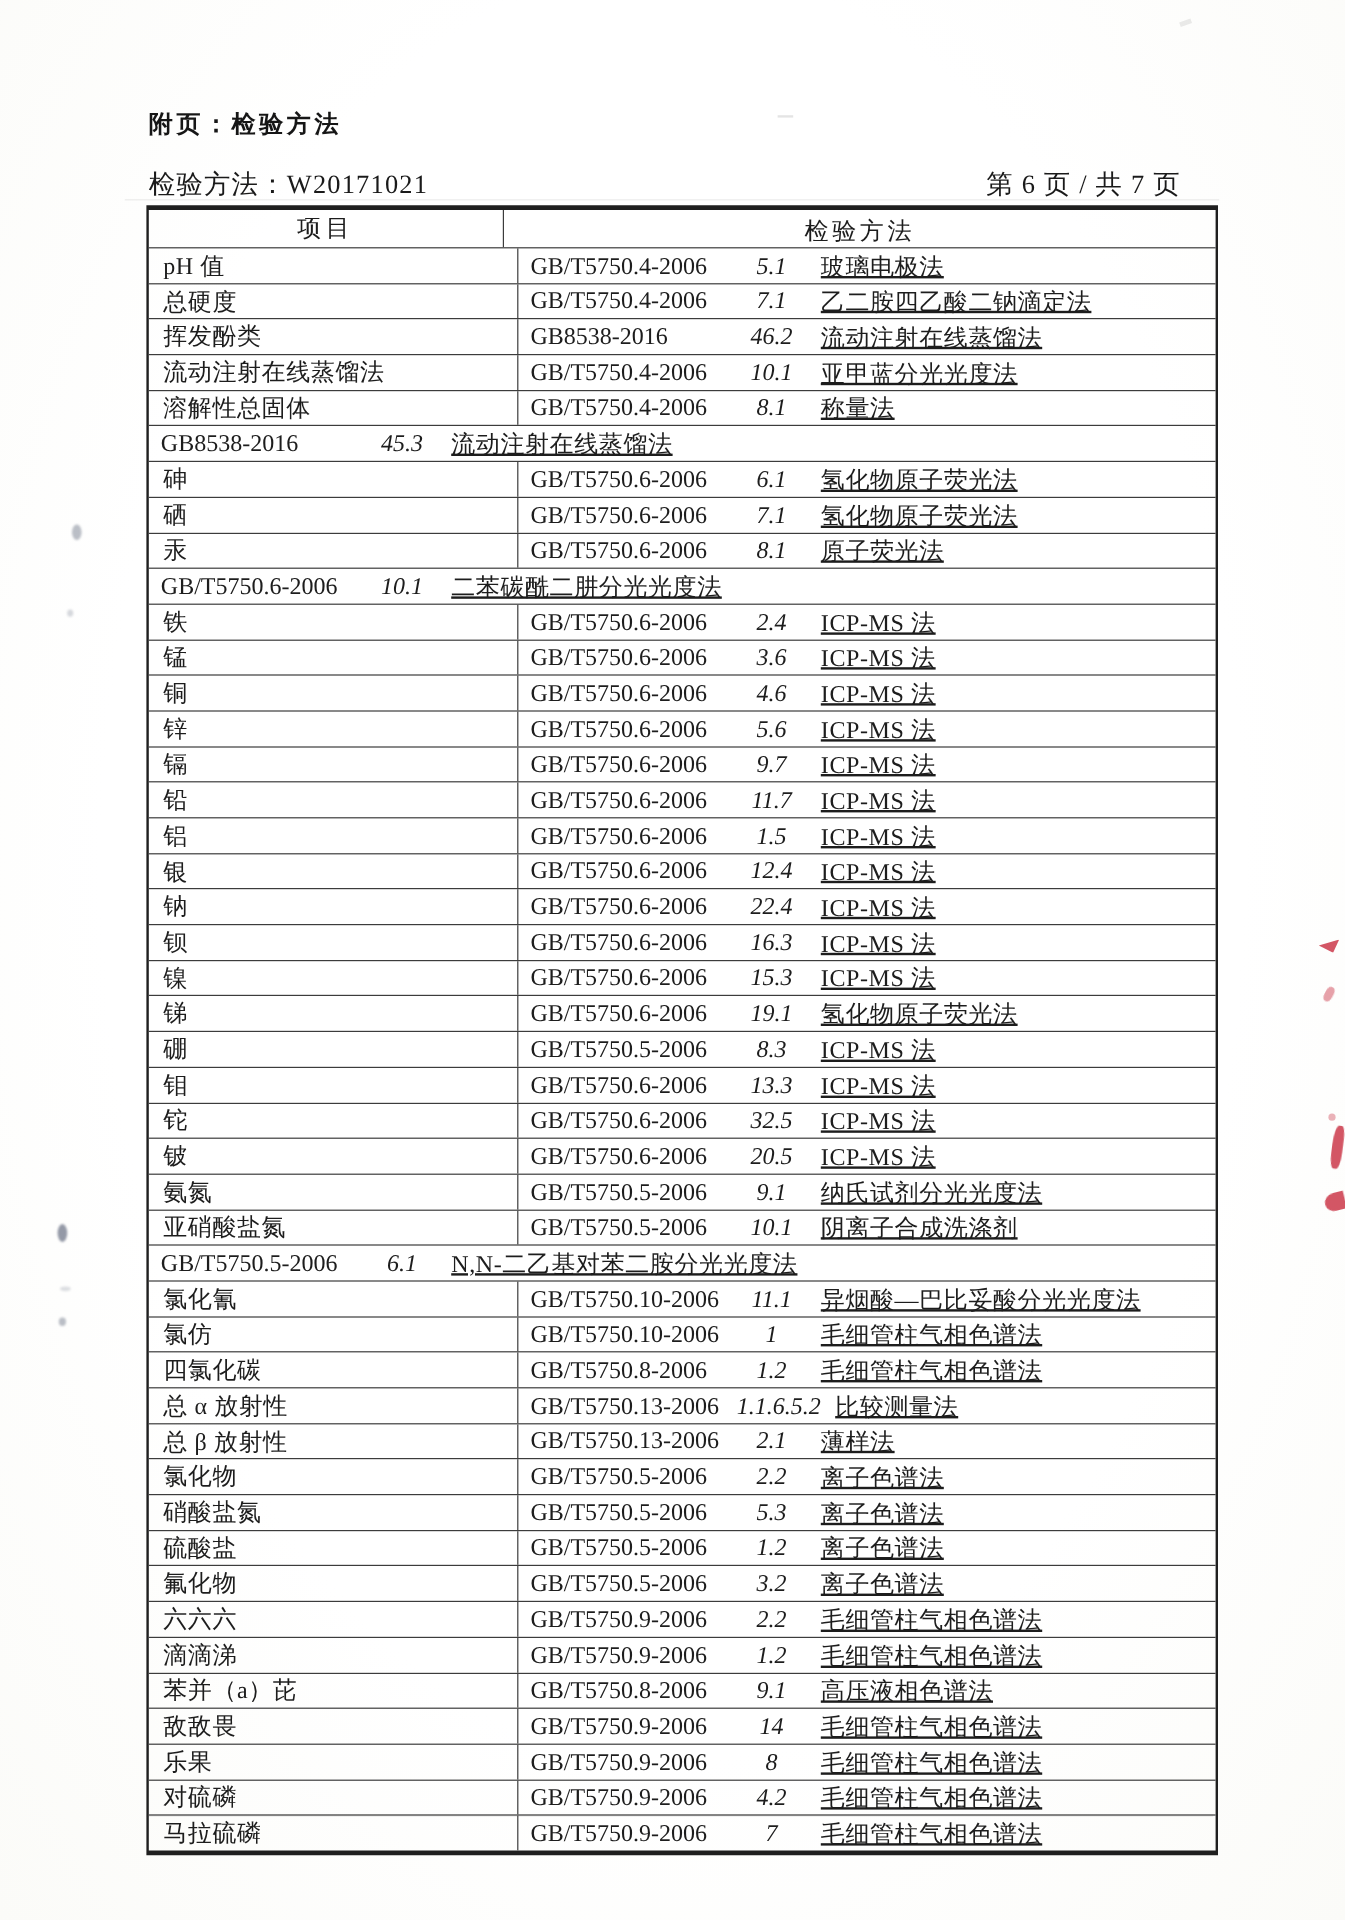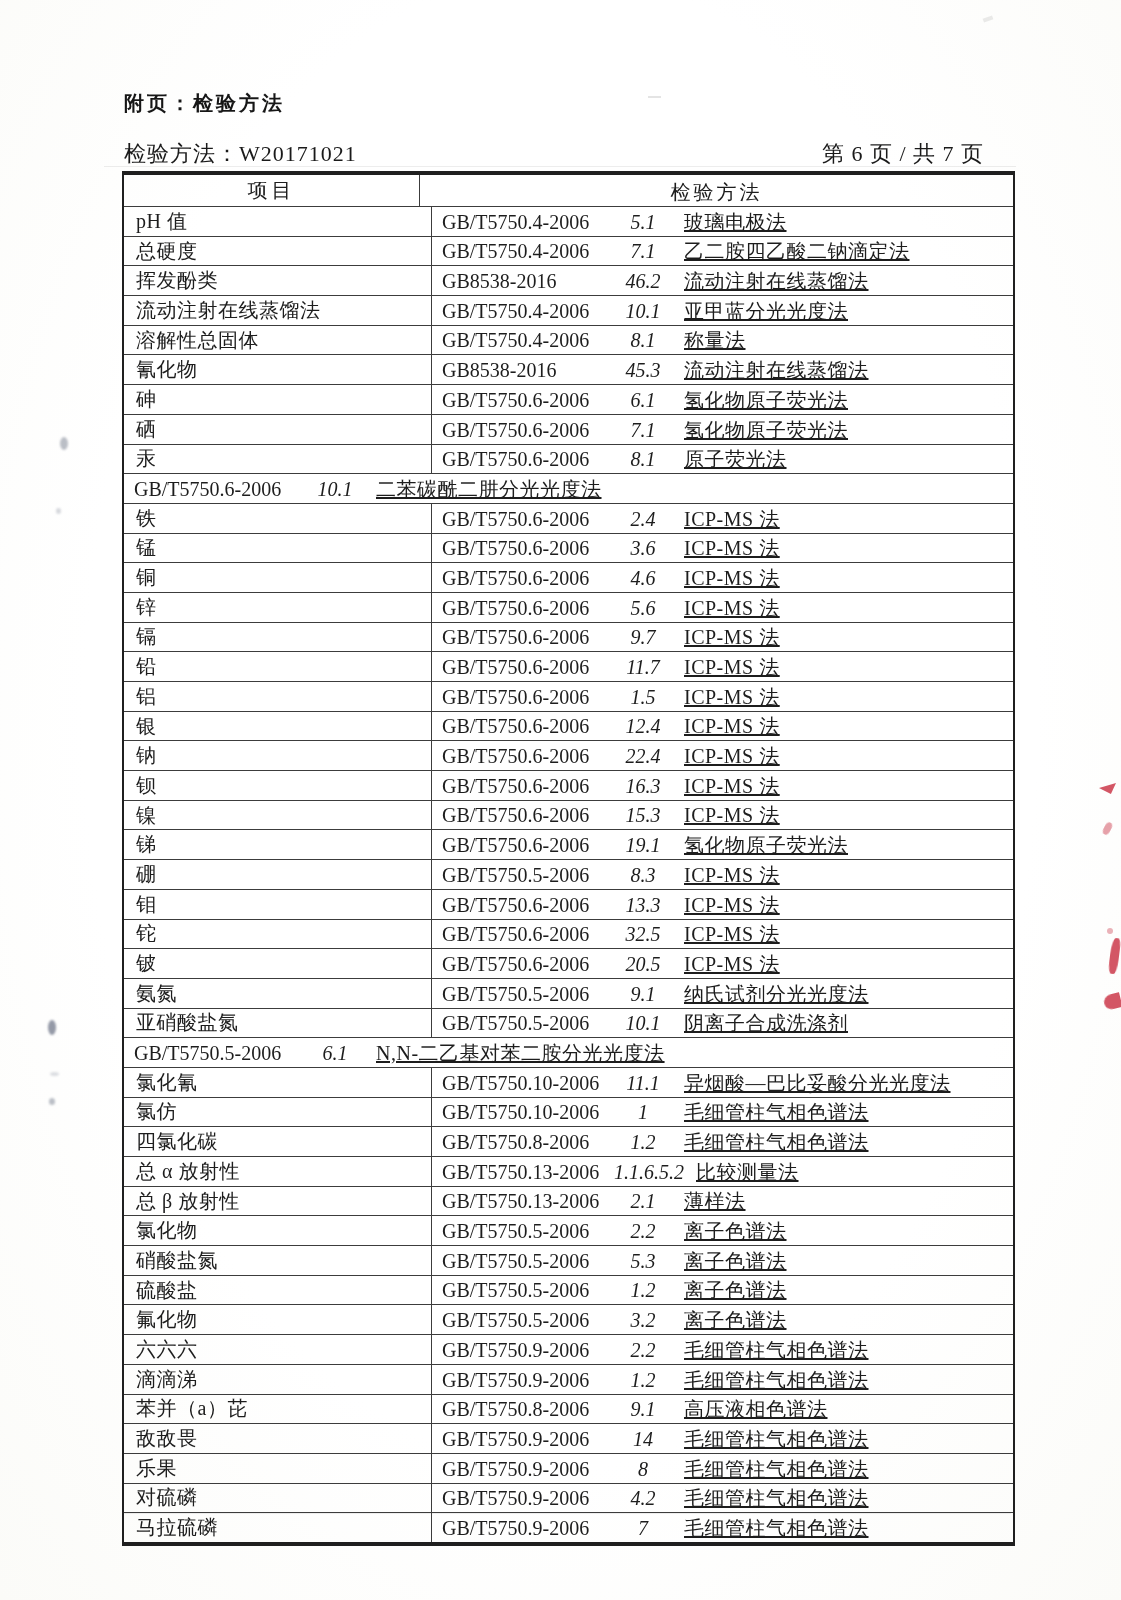--- a/index.html
+++ b/index.html
@@ -106,21 +106,20 @@
   <div class="t-row">
     <div class="c-item">溶解性总固体</div>
     <div class="c-method">
       <span class="std">GB/T5750.4-2006</span>
       <span class="clause">8.1</span>
       <span class="method">称量法</span>
     </div>
   </div>
 
   <div class="t-row">
-    <div class="c-item">氰化物</div>
     <div class="c-method">
       <span class="std">GB8538-2016</span>
       <span class="clause">45.3</span>
       <span class="method">流动注射在线蒸馏法</span>
     </div>
   </div>
 
   <div class="t-row">
     <div class="c-item">砷</div>
     <div class="c-method">

